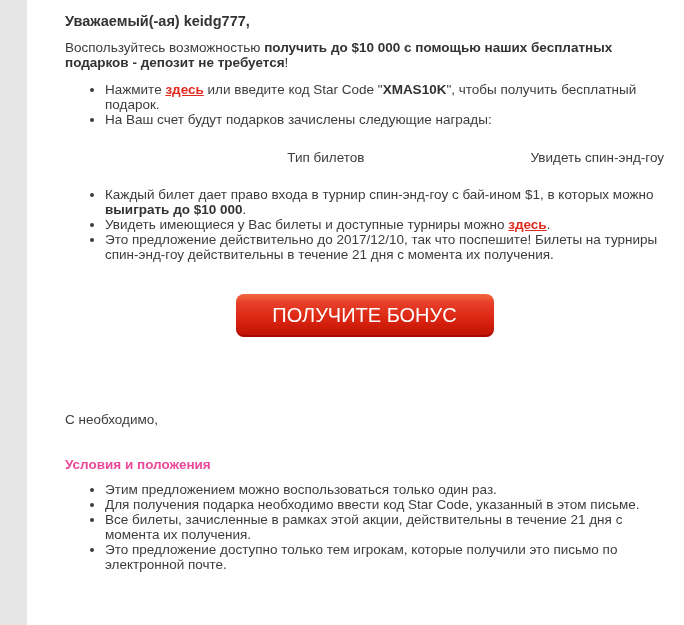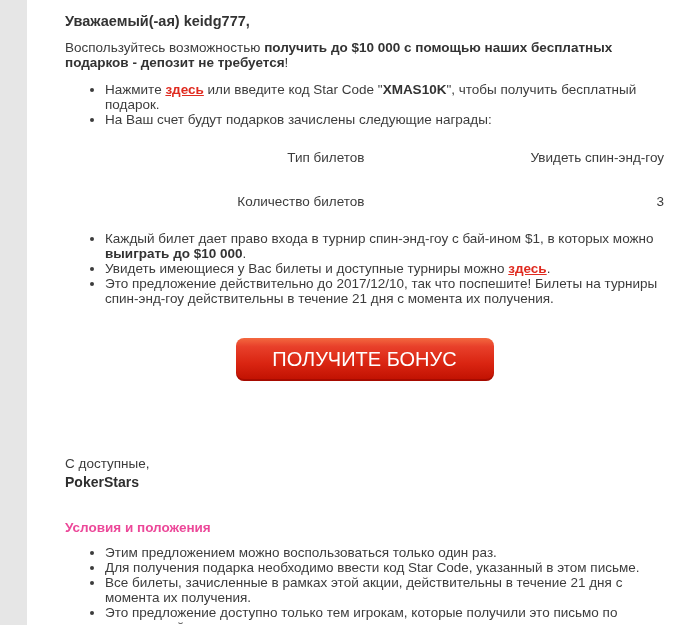--- a/index.html
+++ b/index.html
@@ -103,40 +103,35 @@
       <li><span>Нажмите </span><a class="red-link">здесь</a><span> или введите код Star Code "</span><b>XMAS10K</b><span>", чтобы получить бесплатный подарок.</span></li>
       <li>На Ваш счет будут подарков зачислены следующие награды:</li>
     </ul>
 
     <table class="rewards">
       <tbody>
         <tr>
           <td>Тип билетов</td>
           <td>Увидеть спин-энд-гоу</td>
         </tr>
-        <tr>
-          <td>Количество билетов</td>
-          <td>3</td>
-        </tr>
       </tbody>
     </table>
 
     <ul class="details">
       <li><span>Каждый билет дает право входа в турнир спин-энд-гоу с бай-ином $1, в которых можно </span><b>выиграть до $10 000</b><span>.</span></li>
       <li><span>Увидеть имеющиеся у Вас билеты и доступные турниры можно </span><a class="red-link">здесь</a><span>.</span></li>
       <li>Это предложение действительно до 2017/12/10, так что поспешите! Билеты на турниры спин-энд-гоу действительны в течение 21 дня с момента их получения.</li>
     </ul>
 
     <div class="cta-wrap">
       <button class="cta-button">ПОЛУЧИТЕ БОНУС СЕЙЧАС</button>
     </div>
 
     <div class="signoff">
-      <div>С доступные,</div>
-      <div class="signoff-brand">PokerStars</div>
+      <div>С необходимо,</div>
     </div>
 
     <div class="terms-heading">Условия и положения</div>
 
     <ul class="terms-list">
       <li>Этим предложением можно воспользоваться только один раз.</li>
       <li>Для получения подарка необходимо ввести код Star Code, указанный в этом письме.</li>
       <li>Все билеты, зачисленные в рамках этой акции, действительны в течение 21 дня с момента их получения.</li>
       <li>Это предложение доступно только тем игрокам, которые получили это письмо по электронной почте.</li>
     </ul>

